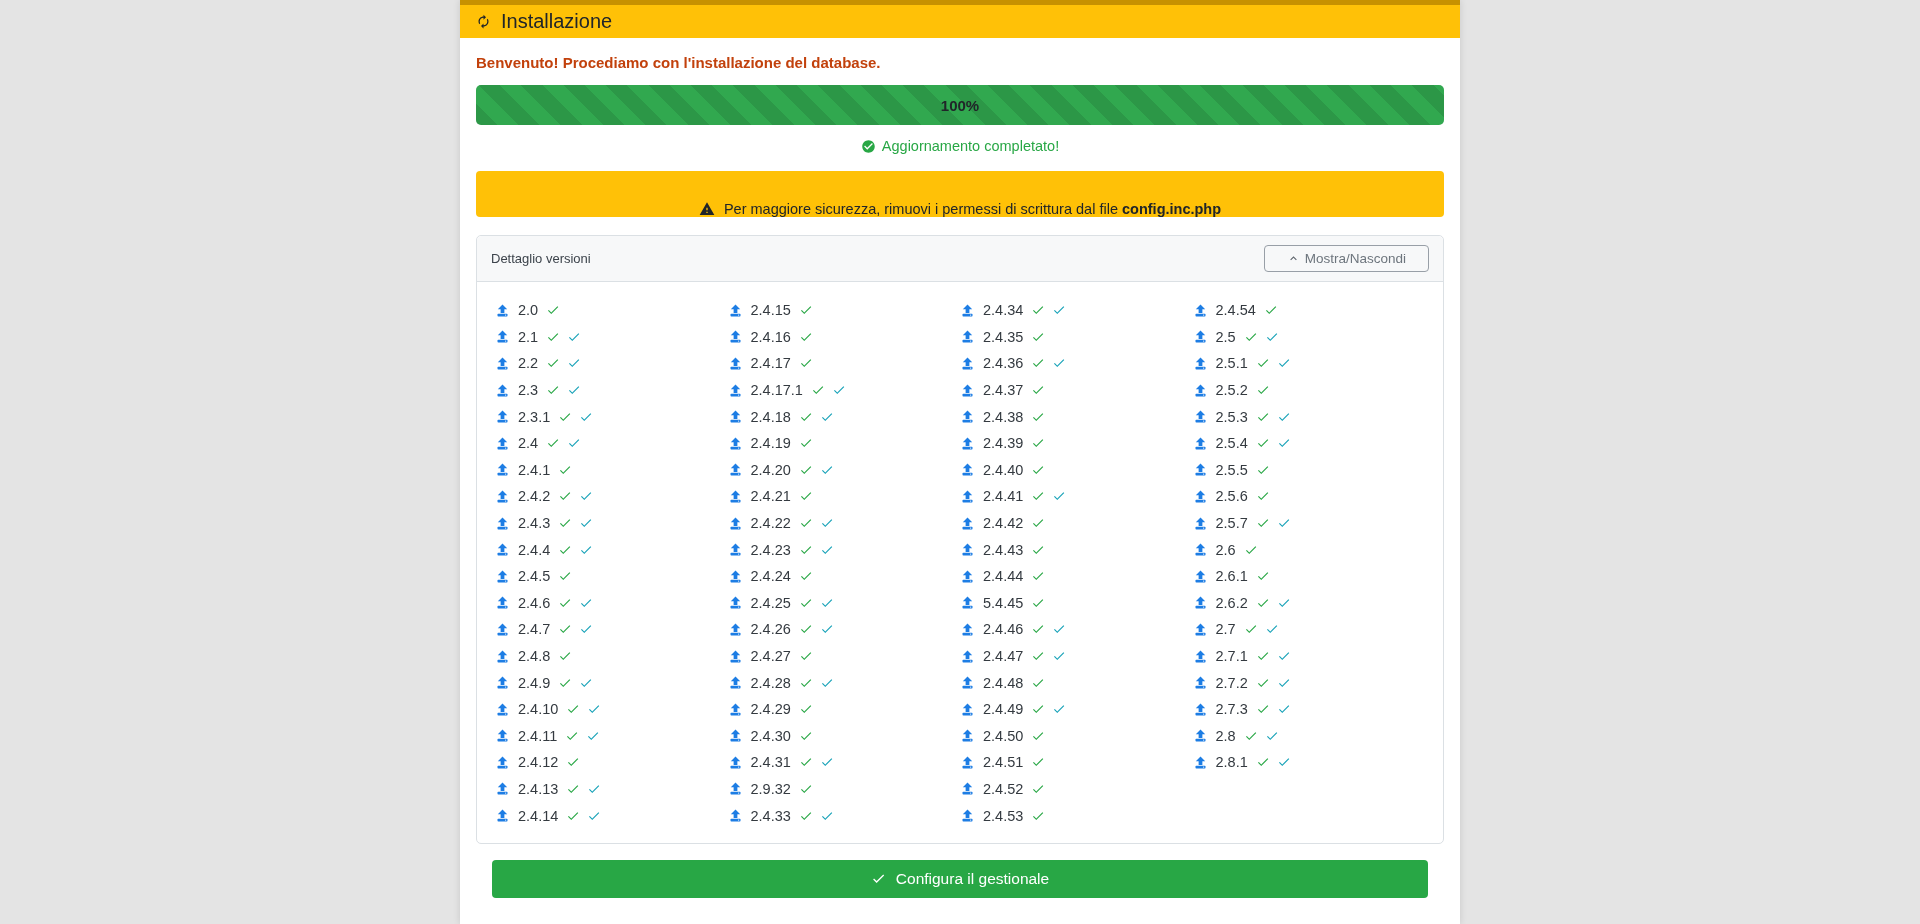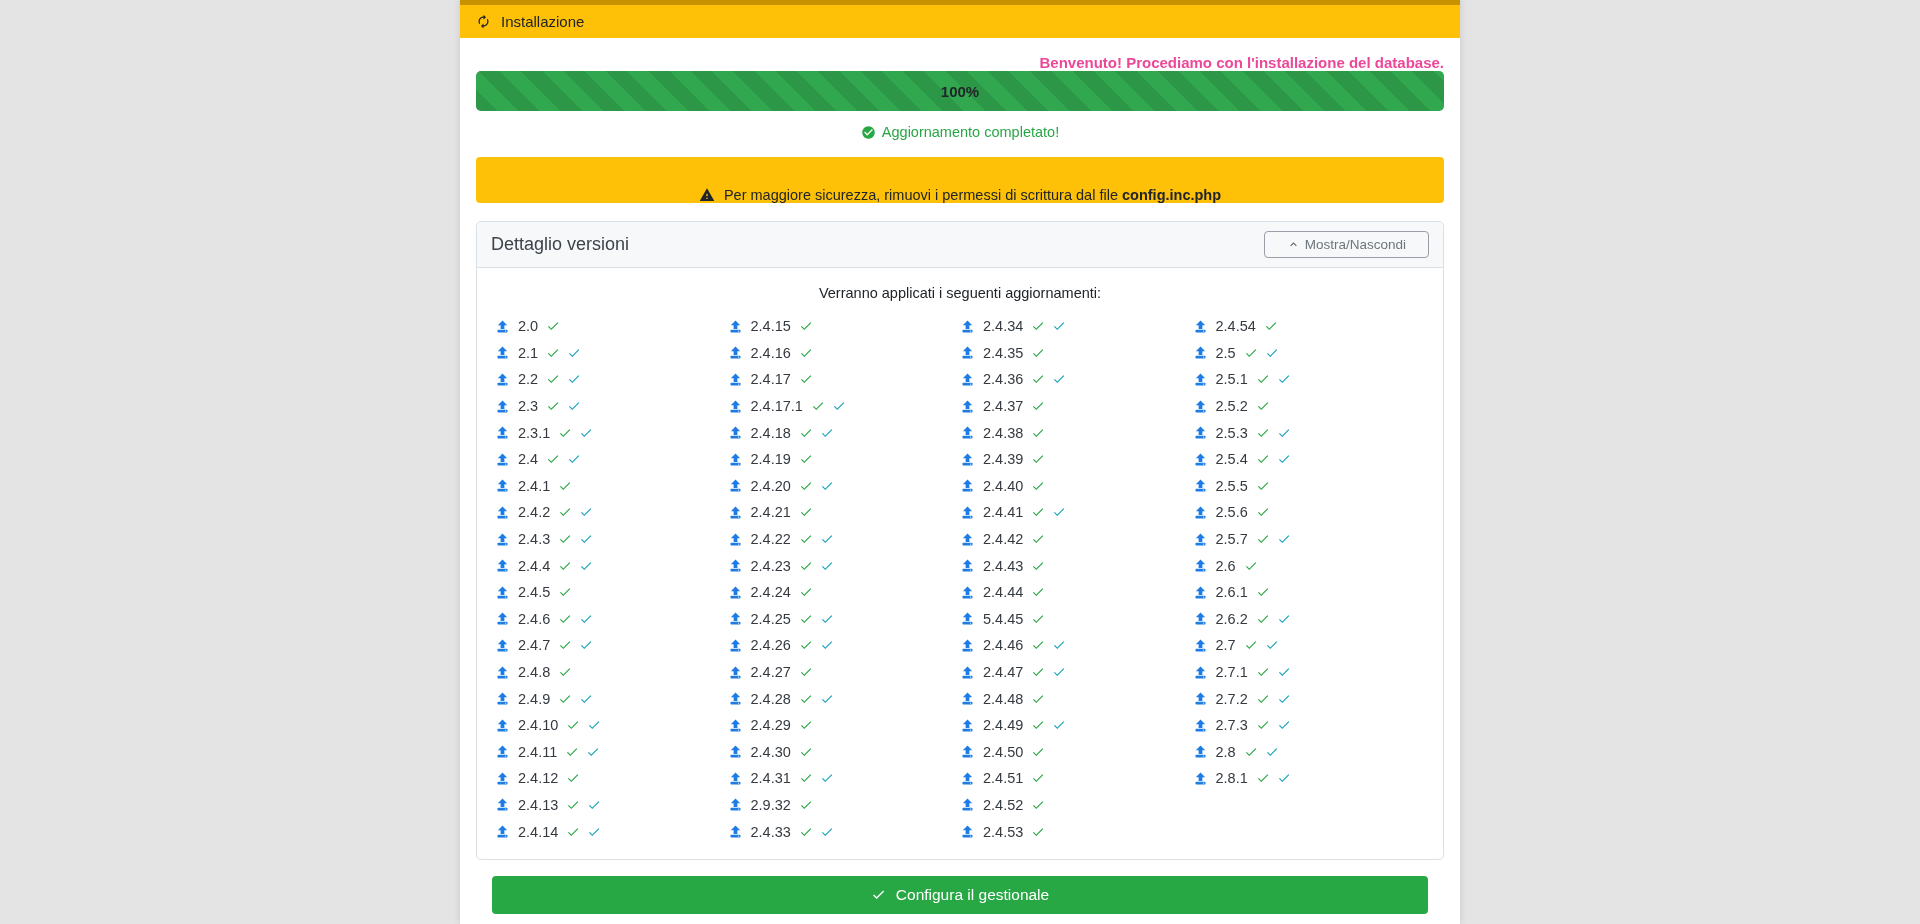--- a/index.html
+++ b/index.html
@@ -10,25 +10,25 @@
   }
   .install-card{
     width:1000px;margin:0 auto;background:#fff;min-height:924px;
     box-shadow:0 0 7px rgba(0,0,0,.13);
     box-sizing:border-box;
   }
   .top-strip{height:5px;background:var(--yellow-dark,#c79100);}
   .hdr{
     background:var(--accent-yellow,#ffc107);height:33px;
     display:flex;align-items:center;gap:10px;padding:0 16px;
-    color:#212529;font-size:15px;
+    color:#212529;font-size:20px;
   }
   .hdr svg{width:15px;height:15px;fill:#212529;}
   .card-body{padding:14px 16px 0;}
-  .welcome{text-align:right;font-weight:bold;font-size:15px;color:#ec4899;margin:2px 0 0;}
+  .welcome{text-align:left;font-weight:bold;font-size:15px;color:#c2410c;margin:2px 0 14px;}
   .progress-track{
     height:40px;border-radius:5px;background:#e9ecef;position:relative;overflow:hidden;
   }
   .progress-fill{
     position:absolute;left:0;top:0;bottom:0;width:0;
     background-color:var(--progress-green,#31a84f);
     background-image:repeating-linear-gradient(45deg,rgba(0,0,0,.10) 0 15px,transparent 15px 30px);
   }
   .progress-label{
     position:absolute;inset:0;display:flex;align-items:center;justify-content:center;
@@ -43,21 +43,21 @@
     background:var(--accent-yellow,#ffc107);border-radius:4px;min-height:46px;
     display:flex;align-items:flex-end;justify-content:center;gap:9px;
     color:#212529;font-size:14.5px;
   }
   .alert-warning svg{width:16px;height:16px;fill:#212529;}
   .panel{border:1px solid #dbe0e4;border-radius:5px;margin-top:18px;background:#fff;}
   .panel-hdr{
     background:#f7f8f9;border-bottom:1px solid #dbe0e4;border-radius:5px 5px 0 0;
     display:flex;align-items:center;justify-content:space-between;padding:9px 14px;
   }
-  .panel-title{color:#3c434b;font-size:18px;}
+  .panel-title{color:#3c434b;font-size:13px;}
   .toggle-btn{
     display:flex;align-items:center;gap:5px;background:transparent;
     border:1px solid #989fa7;border-radius:4px;color:#6d757d;
     font-size:13.5px;padding:5px 22px;cursor:pointer;font-family:inherit;
   }
   .toggle-btn svg{width:13px;height:13px;fill:#5b626a;}
   .panel-body{padding:15px 18px 14px;}
   .intro{text-align:center;font-size:14.5px;color:#212529;margin:2px 0 12px;}
   .versions{display:flex;}
   .vcol{flex:1 1 0;min-width:0;}
@@ -140,21 +140,20 @@
       <div class="panel-hdr">
         <span class="panel-title">Dettaglio versioni</span>
         <button class="toggle-btn">
           <svg>
               <use href="#i-chevron-up"></use>
             </svg>
           <span>Mostra/Nascondi</span>
         </button>
       </div>
       <div class="panel-body">
-        <div class="intro">Verranno applicati i seguenti aggiornamenti:</div>
         <div class="versions">
             <div class="vcol">
               <div class="version-item">
     <svg class="up">
                   <use href="#i-upload"></use>
                 </svg>
     <span>2.0</span>
     <span class="vchecks">
                   <svg class="ck green">
                     <use href="#i-check"></use>

